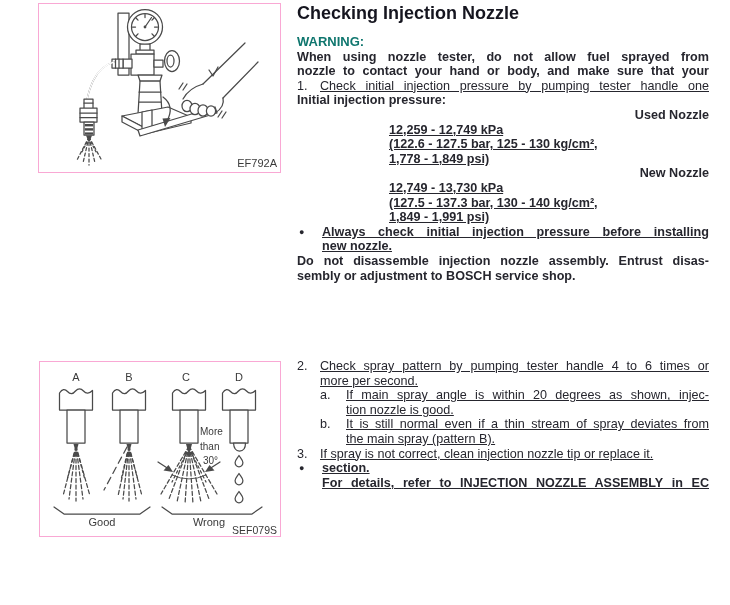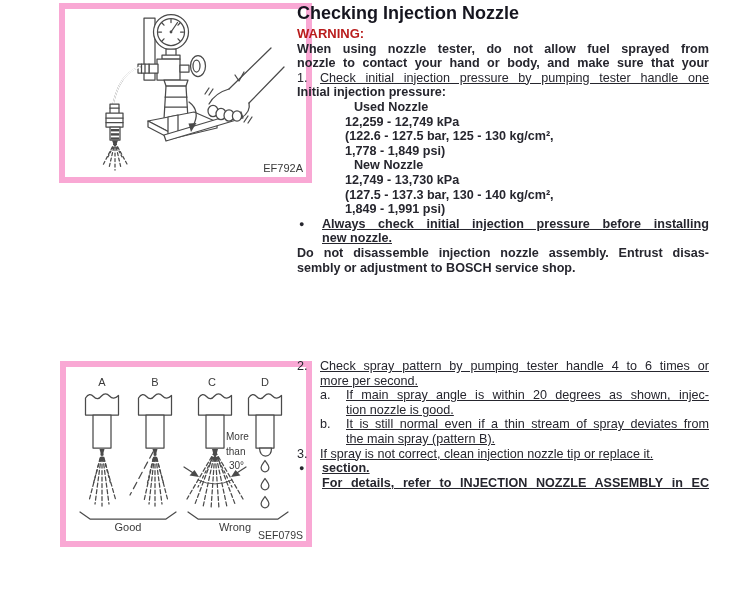--- a/index.html
+++ b/index.html
@@ -2,44 +2,44 @@
 <html><head>
 <meta charset="utf-8">
 <style>
   html,body{margin:0;padding:0;background:#ffffff;}
   body{
     position:relative;width:730px;height:605px;overflow:hidden;
     font-family:"Liberation Sans","DejaVu Sans",sans-serif;
     color:#26262e;
   }
   
-  .fig{position:absolute;background:#fff;border:6px solid #f9a8d4;margin-left:21px;}
+  .fig{position:absolute;background:#fff;border:1px solid #f9a8d4;}
   .fig-top{left:38px;top:3px;width:241px;height:168px;}
   .fig-bottom{left:39px;top:361px;width:240px;height:174px;}
   .fig svg{display:block;}
   .fig text{fill:#3a3a3a;font-family:"Liberation Sans","DejaVu Sans",sans-serif;}
   .lineart{stroke:#4a4a4a;fill:none;stroke-width:1.25;stroke-linecap:round;stroke-linejoin:round;}
   .lineart-f{stroke:#4a4a4a;fill:#ffffff;stroke-width:1.25;stroke-linejoin:round;}
   .ink{fill:#4a4a4a;stroke:none;}
   
   .col{position:absolute;left:297px;top:0;width:412px;font-size:12.6px;line-height:14.6px;}
-  .title{font-size:18px;line-height:21px;font-weight:bold;color:#15151f;margin:3px 0 3px 0;}
-  .warn-label{font-weight:bold;color:#b91c1c;font-size:13px;}
+  .title{font-size:18px;line-height:21px;font-weight:bold;color:#15151f;margin:3px 0 11px 0;}
+  .warn-label{font-weight:bold;color:#0f766e;font-size:13px;}
   .bold{font-weight:bold;}
   .line{white-space:normal;}
   .line.fill{text-align:justify;text-align-last:justify;}
   .item{display:flex;align-items:flex-start;}
   .item .marker{flex:0 0 23px;}
   .item .marker.dot{font-size:9px;padding-left:2px;}
   .item .content{flex:1 1 auto;min-width:0;text-decoration:underline;}
   .subitem{margin-left:23px;}
   .subitem .marker{flex:0 0 26px;}
   .spec-h{}
-  .spec-l{margin-left:57px;}
-  .spec-v{margin-left:48px;}
+  .spec-l{margin-left:57px;text-align:right;}
+  .spec-v{margin-left:92px;text-decoration:underline;}
   .sec2{position:absolute;left:0;top:359px;width:412px;}
 </style>
 </head>
 <body>
 
 <div class="fig fig-top">
   <svg viewBox="0 0 241 168" width="241" height="168">
 
     <rect class="lineart-f" x="79" y="9" width="11" height="62"></rect>
 

